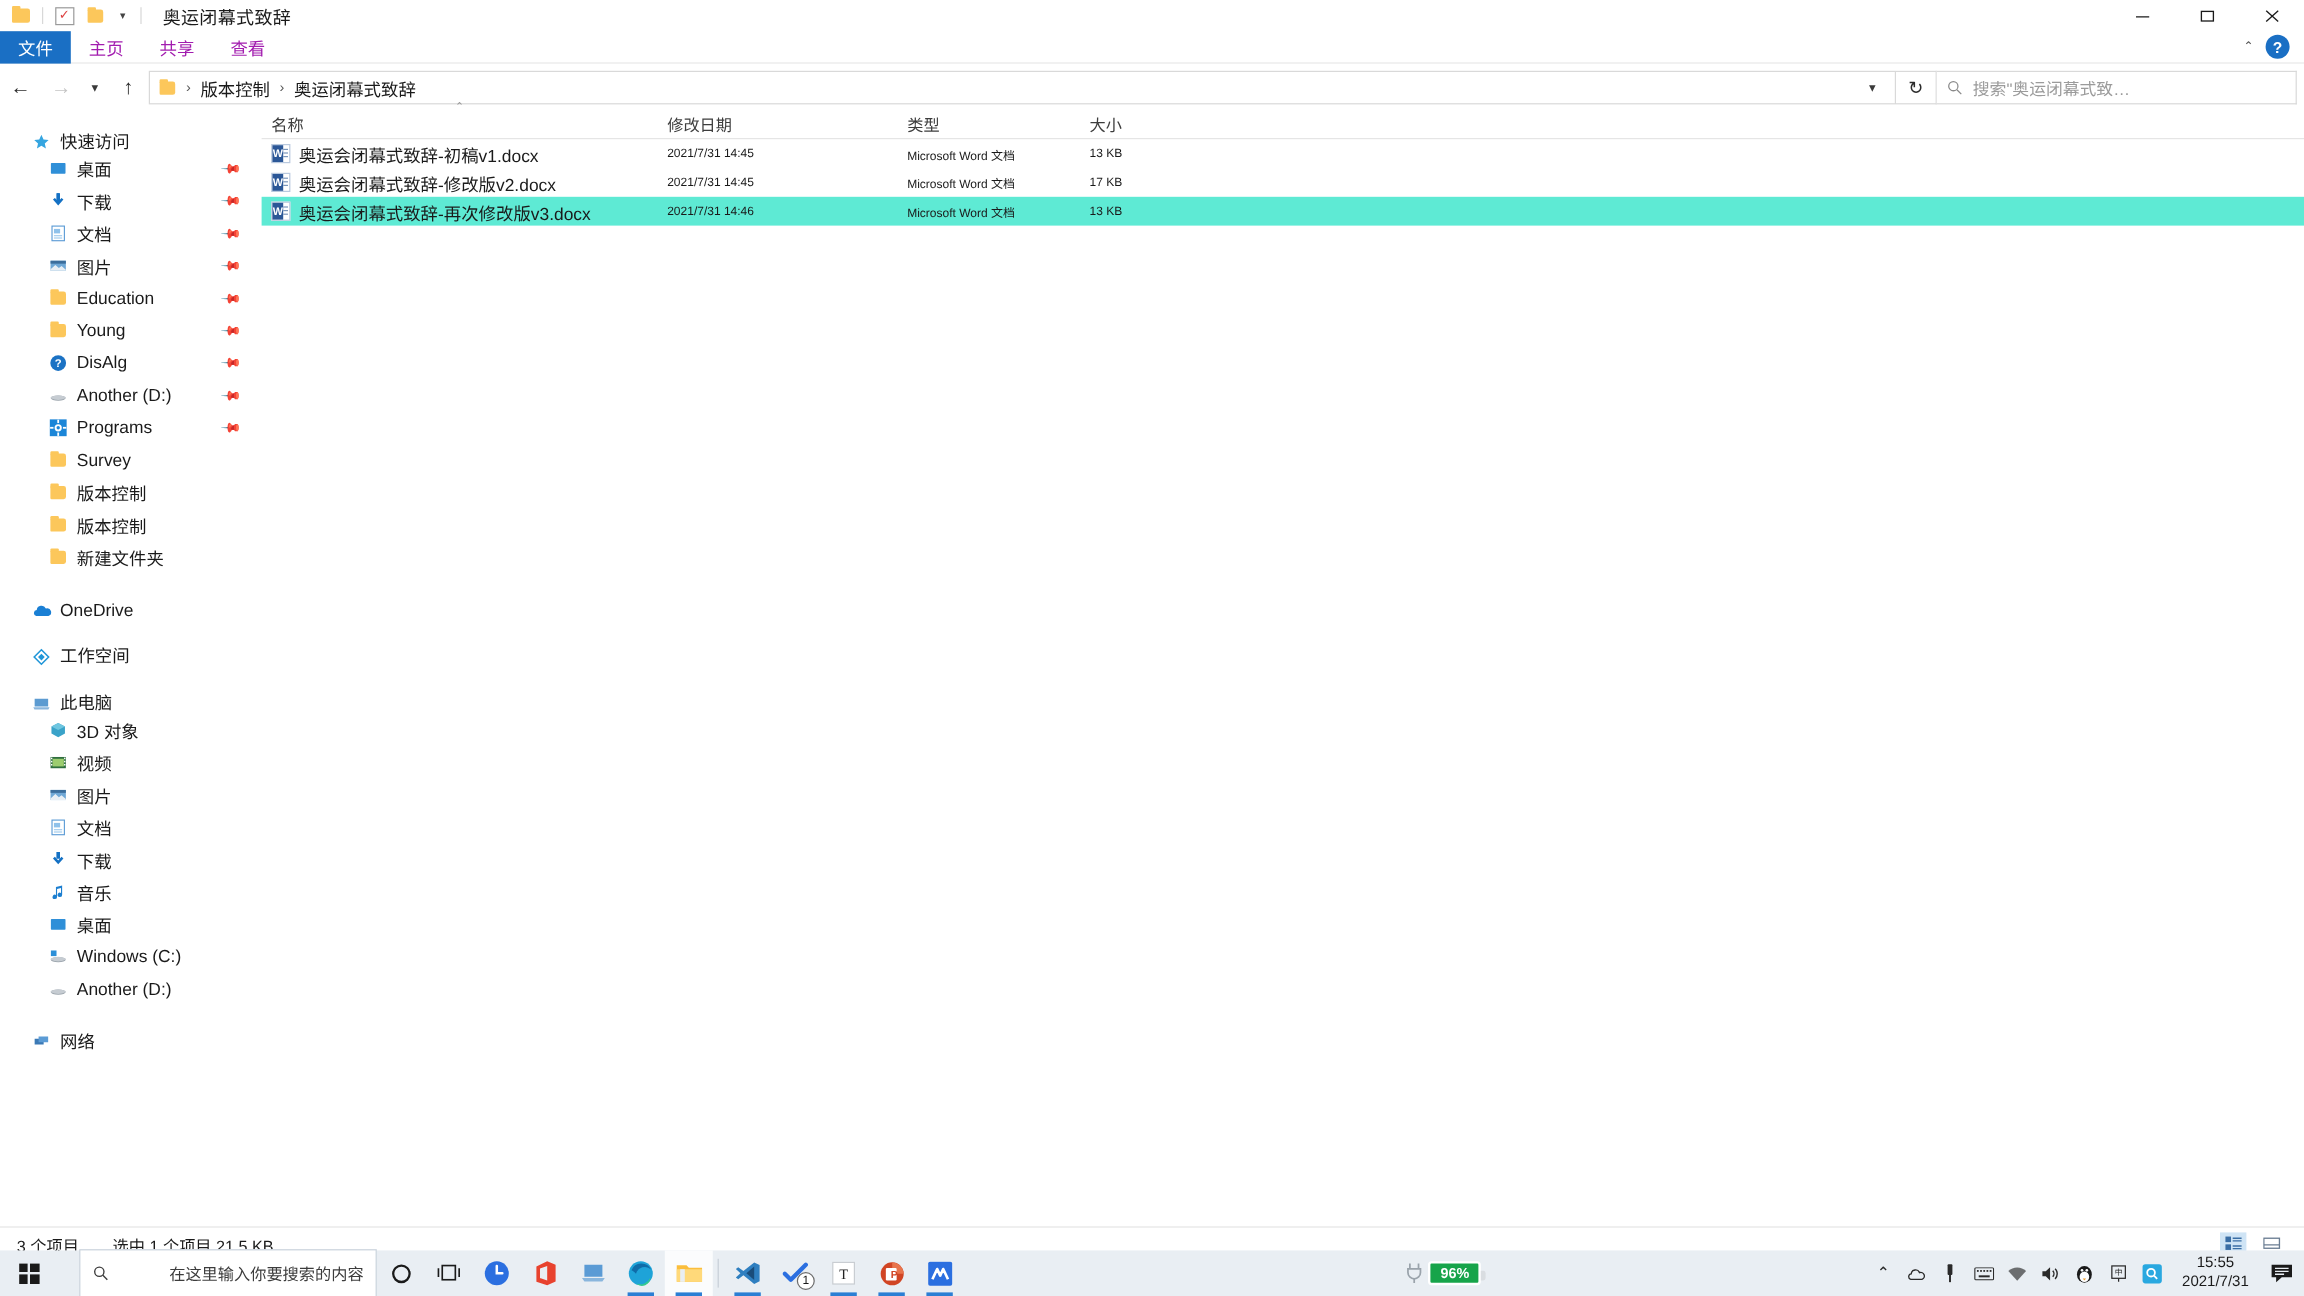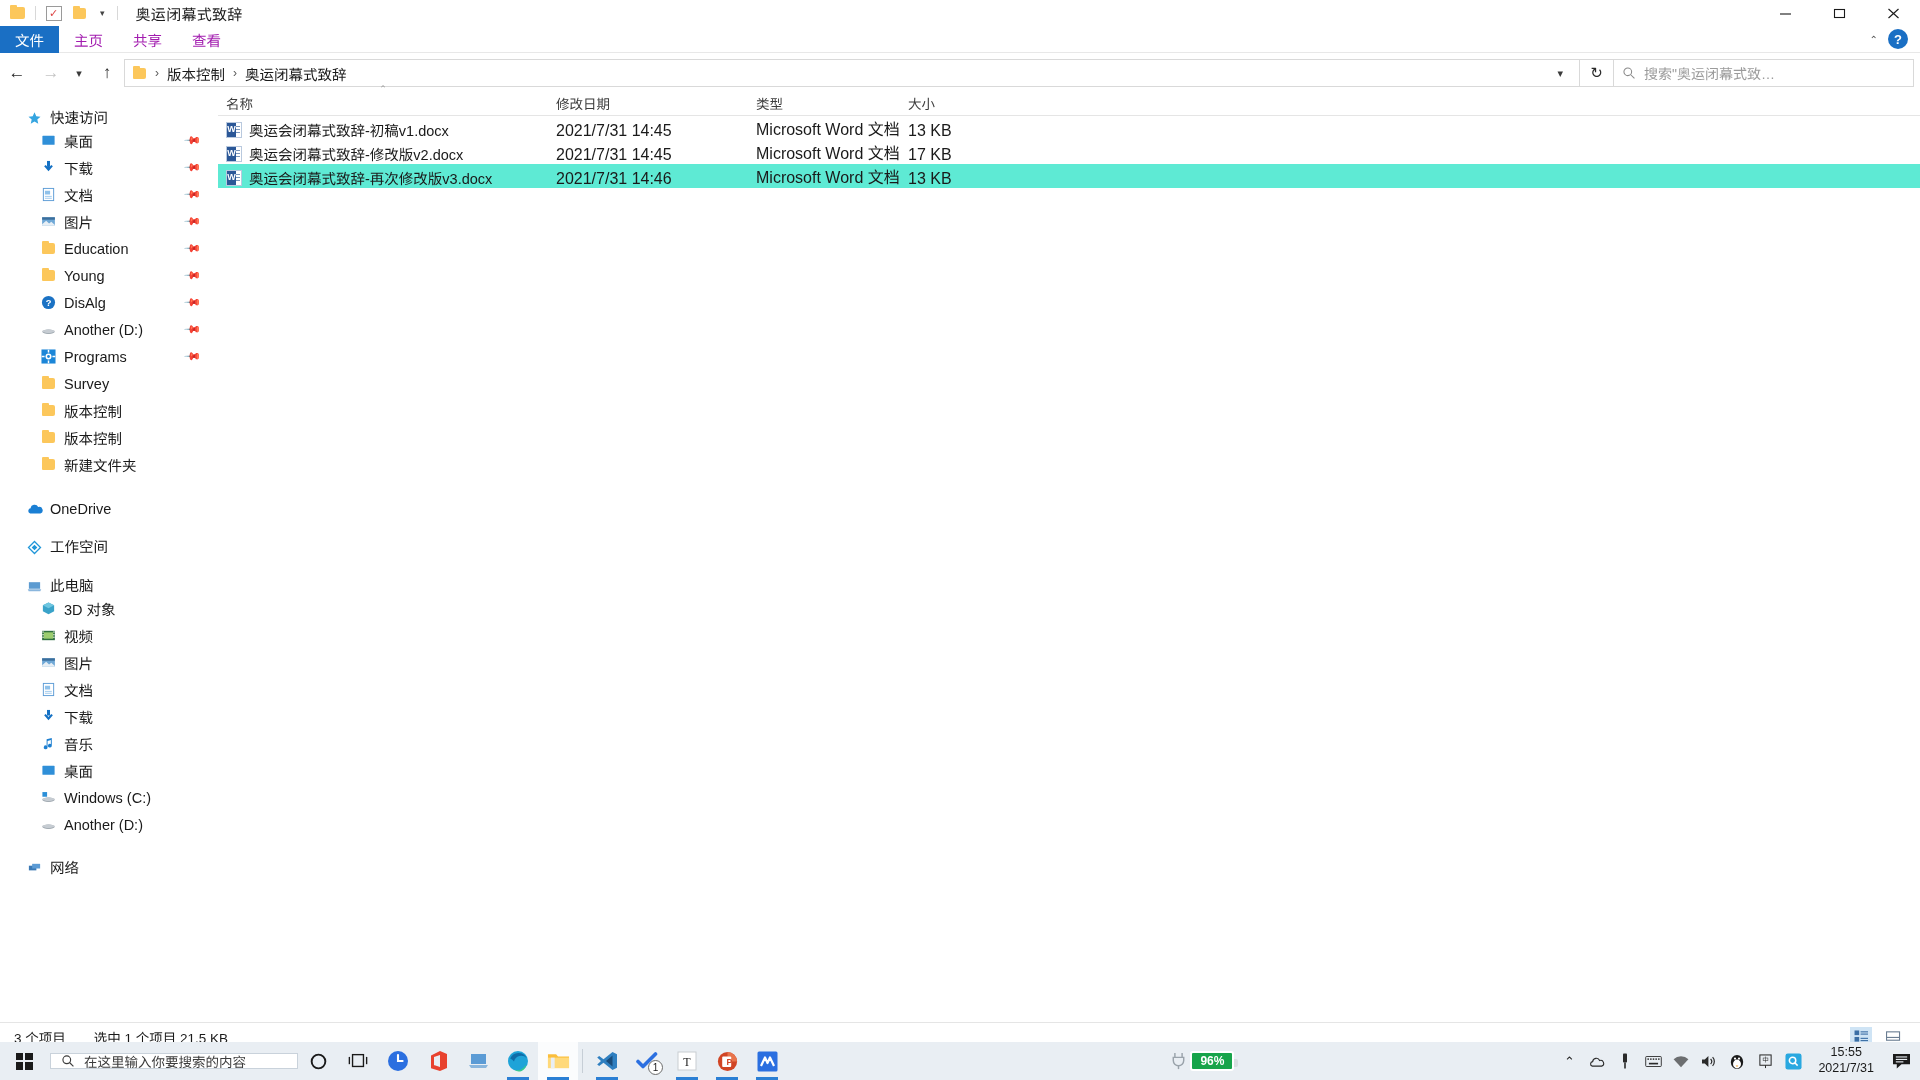--- a/index.html
+++ b/index.html
@@ -130,29 +130,29 @@
   .ch .sortmark {
     position: absolute; top: -9px; left: 50%; transform: translateX(-50%);
     font-size: 9px; color: #9a9a9a;
   }
   .c-name { width: 330px; }
   .c-date { width: 200px; }
   .c-type { width: 152px; }
   .c-size { width: 110px; text-align: left; }
 
   .row {
-    height: 24px; display: flex; align-items: flex-end; font-size: 14.5px; color: #1a1a1a;
+    height: 24px; display: flex; align-items: center; font-size: 14.5px; color: #1a1a1a;
   }
   .row.selected { background: #5eead4; }
   .cell { padding-left: 8px; white-space: nowrap; overflow: hidden; }
   .cell.name { display: flex; align-items: center; gap: 7px; padding-left: 8px; }
   .cell.date { color: #1a1a1a; }
   .cell.type { color: #1a1a1a; }
   .cell.size { color: #1a1a1a; }
-  .row .cell.date, .row .cell.type, .row .cell.size { font-size: 16px; }
+  .row .cell.date, .row .cell.type, .row .cell.size { font-size: 10px; }
 
   .word-ic {
     width: 16px; height: 16px; flex: 0 0 16px; position: relative;
     background: #ffffff; border: 1px solid #b9c9de;
   }
   .word-ic::before {
     content: "W"; position: absolute; left: 0; top: 0; width: 9px; height: 14px;
     background: #2b5797; color: #fff; font-size: 9px; font-weight: bold;
     display: flex; align-items: center; justify-content: center; line-height: 1;
   }
@@ -190,22 +190,22 @@
   }
   .start-btn {
     width: 48px; height: 38px; display: flex; align-items: center; justify-content: center;
   }
   .win-logo {
     width: 17px; height: 17px;
     display: grid; grid-template-columns: 1fr 1fr; grid-template-rows: 1fr 1fr; gap: 2px;
   }
   .win-logo i { background: #1a1a1a; display: block; }
   .tb-search {
-    width: 248px; height: 16px; background: #ffffff; border: 1px solid #c9d2db;
-    display: flex; align-items: center; gap: 9px; padding: 0 10px; margin-left: 2px;
+    width: 248px; height: 40px; background: #ffffff; border: 1px solid #c9d2db;
+    display: flex; align-items: center; gap: 9px; padding: 0 10px; margin-left: 18px; justify-content: space-between;
   }
   .tb-search .ph { font-size: 13.5px; color: #3c3c3c; white-space: nowrap; }
   .tb-icon {
     width: 40px; height: 38px; display: flex; align-items: center; justify-content: center;
     position: relative;
   }
   .tb-icon.active { background: #fbfcfd; }
   .tb-icon .under {
     position: absolute; bottom: 0; left: 9px; width: 22px; height: 3px; background: #2b7fd4;
   }

